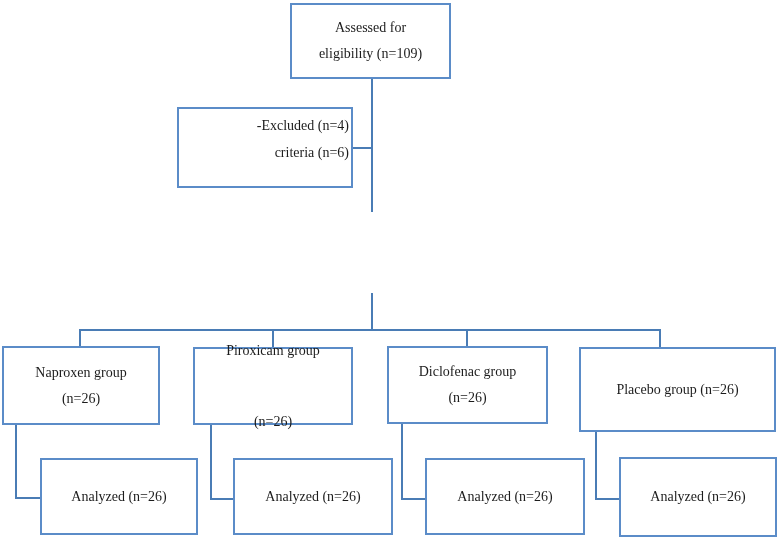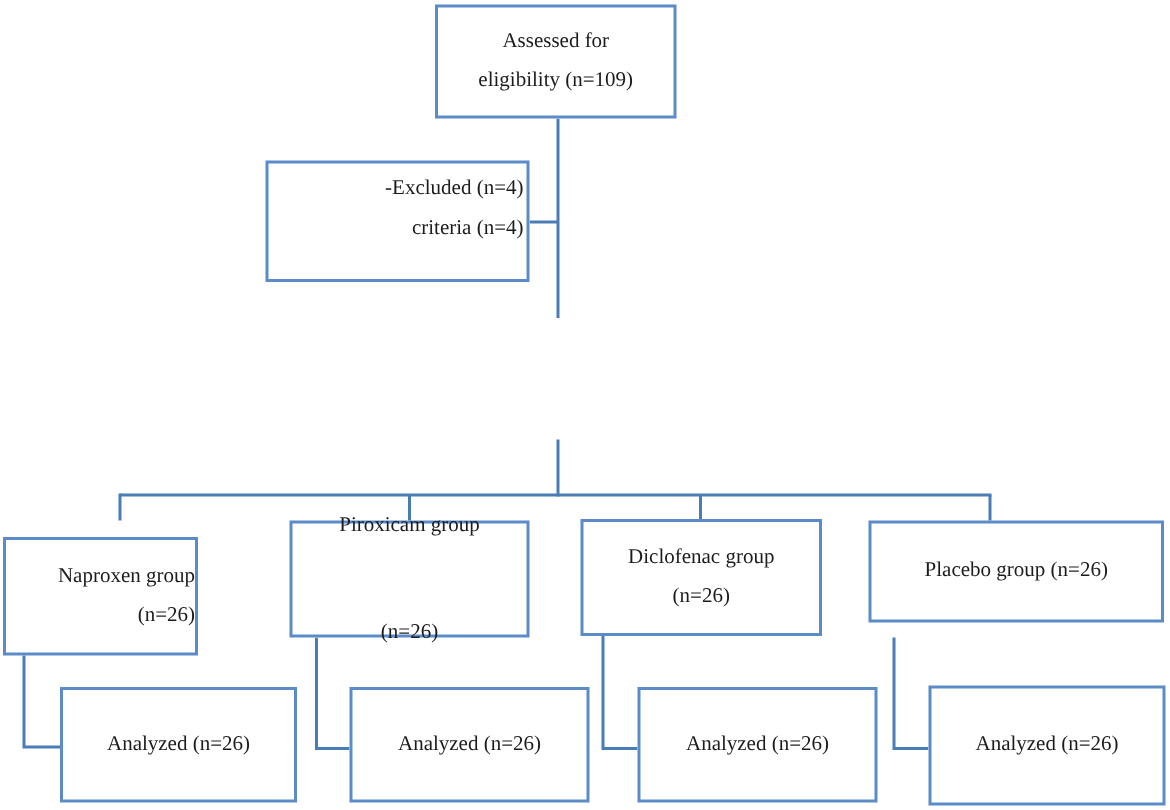--- a/index.html
+++ b/index.html
@@ -43,24 +43,24 @@
   .box.top-left {
     justify-content: flex-start;
     text-align: left;
     padding: 3px 2px 0 3px;
     line-height: 27px;
   }
   
   #box-assessed     { left: 290px; top: 3px;   width: 161px; height: 76px; }
   #box-excluded     { left: 177px; top: 107px; width: 176px; height: 81px; text-align: right; }
   #box-randomized   { left: 292px; top: 212px; width: 161px; height: 81px; }
-  #box-naproxen     { left: 2px;   top: 358px; width: 130px; height: 79px; align-items: flex-end; }
+  #box-naproxen     { left: 2px;   top: 346px; width: 158px; height: 79px; }
   #box-piroxicam    { left: 193px; top: 347px; width: 160px; height: 78px; gap: 45px; }
   #box-diclofenac   { left: 387px; top: 346px; width: 161px; height: 78px; }
-  #box-placebo      { left: 579px; top: 347px; width: 197px; height: 68px; }
+  #box-placebo      { left: 579px; top: 347px; width: 197px; height: 85px; }
   #box-analyzed-1   { left: 40px;  top: 458px; width: 158px; height: 77px; }
   #box-analyzed-2   { left: 233px; top: 458px; width: 160px; height: 77px; }
   #box-analyzed-3   { left: 425px; top: 458px; width: 160px; height: 77px; }
   #box-analyzed-4   { left: 619px; top: 457px; width: 158px; height: 80px; }
 </style>
 </head>
 <body>
 
 <div id="canvas">
 
@@ -83,21 +83,21 @@
     <polyline points="596,425 596,499 619,499"></polyline>
   </svg>
 
   <div class="box" id="box-assessed">
     <div>Assessed for</div>
     <div>eligibility (n=109)</div>
   </div>
 
   <div class="box top-left" id="box-excluded">
     <div>-Excluded (n=4)</div>
-    <div>criteria (n=4)</div>
+    <div>criteria (n=6)</div>
   </div>
 
 
   <div class="box" id="box-naproxen">
     <div>Naproxen group</div>
     <div>(n=26)</div>
   </div>
 
   <div class="box" id="box-piroxicam">
     <div>Piroxicam group</div>

